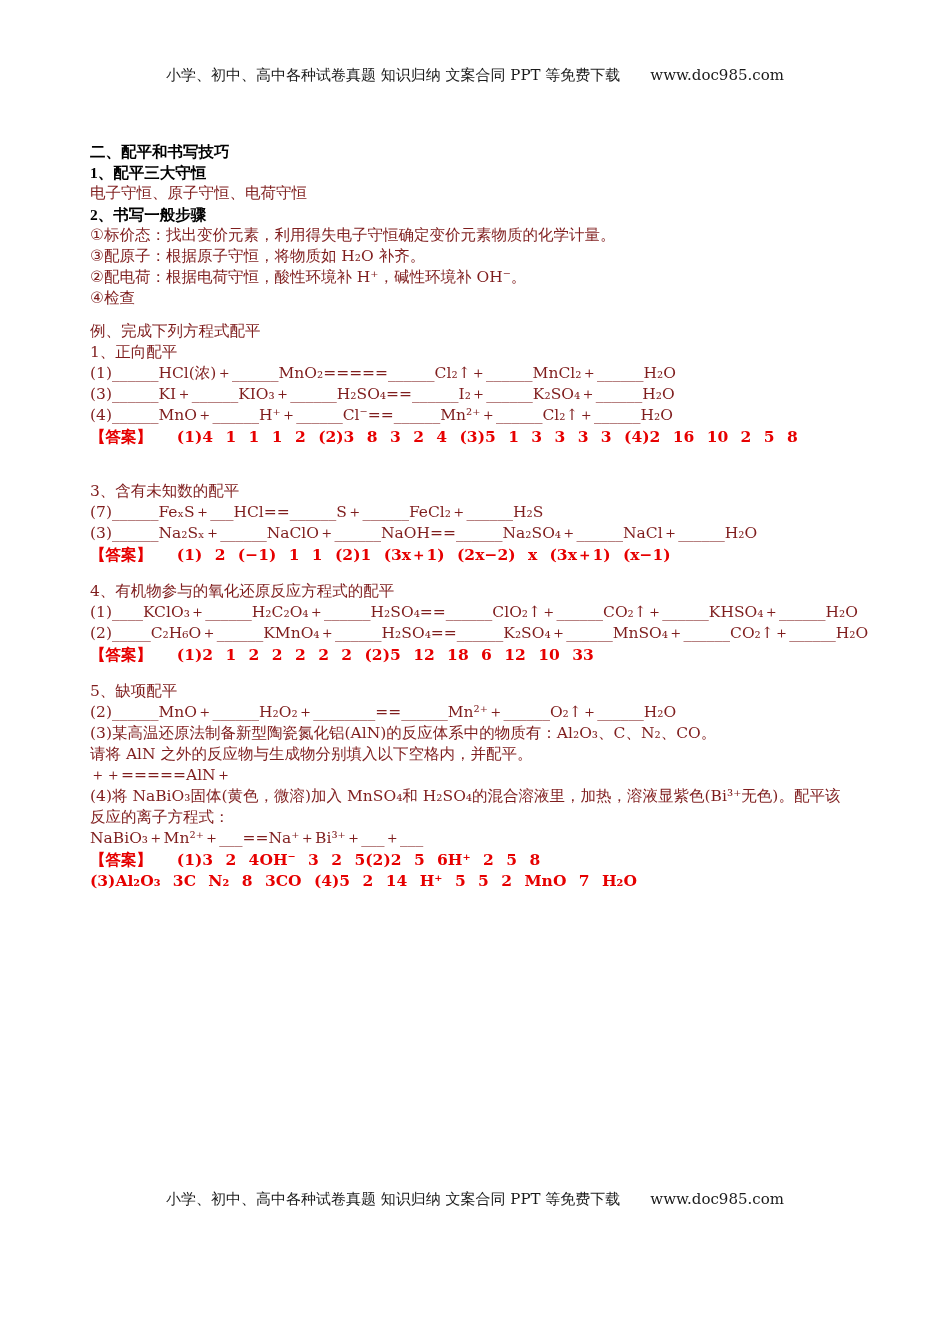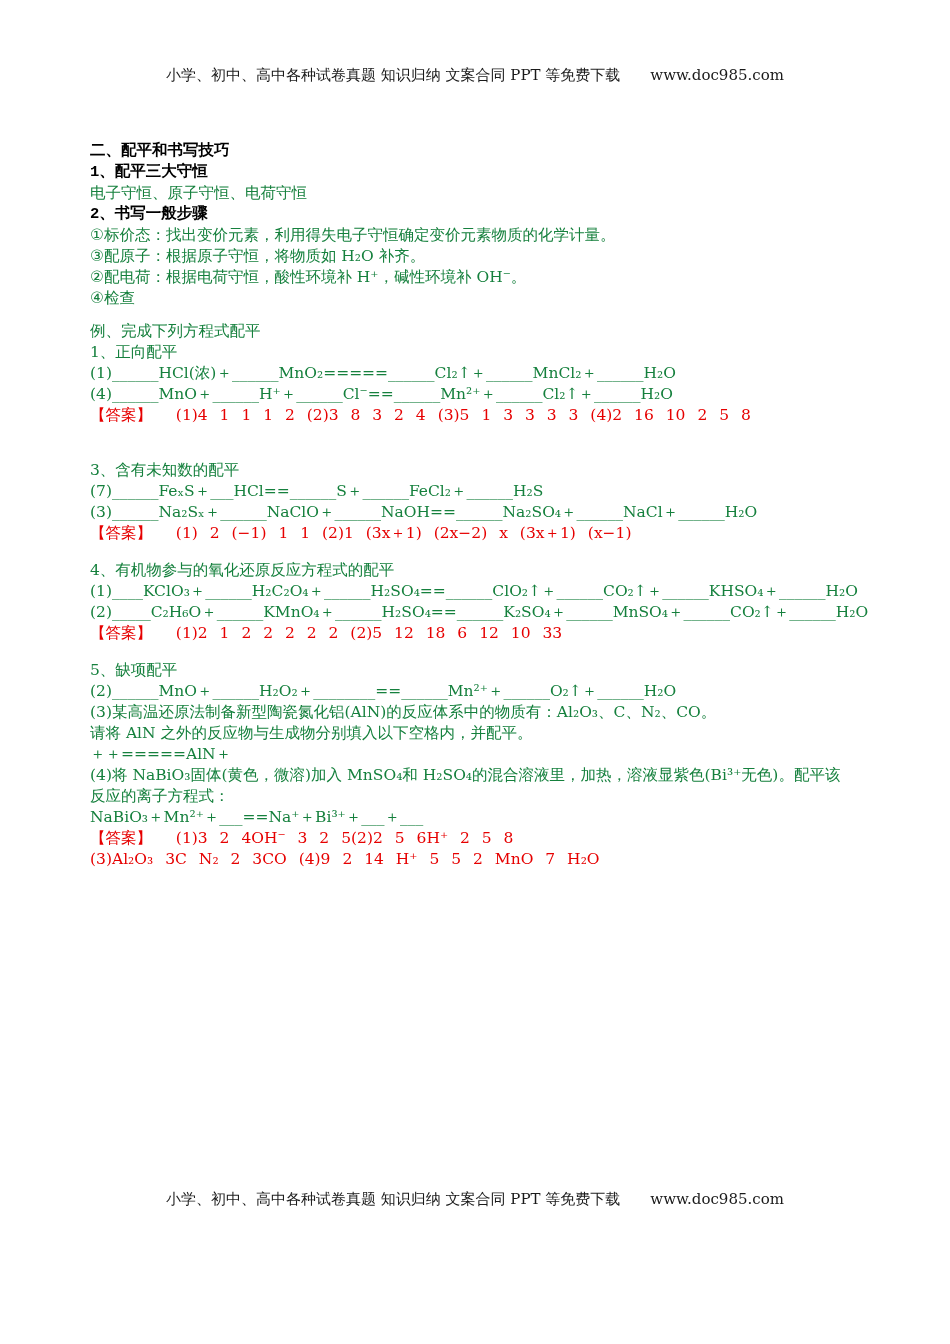--- a/index.html
+++ b/index.html
@@ -29,30 +29,30 @@
   .content {
     position: absolute;
     left: 90px;
     top: 141px;
     width: 800px;
   }
   .ln {
     font-size: 15.5px;
     line-height: 21px;
     white-space: pre;
-    color: #15803d;
+    color: #7f1d1d;
   }
   .h {
-    font-family: Liberation Mono, monospace;
+    font-family: Liberation Serif, serif;
     font-weight: 700;
     color: #000000;
   }
   .ans {
     color: #e60000;
-    font-weight: 400;
+    font-weight: 700;
     word-spacing: 7px;
   }
   .gap12 { height: 12px; }
   .gap16 { height: 16px; }
   .gap22 { height: 22px; }
 </style>
 </head>
 <body>
 
 <div class="pg-header">
@@ -71,20 +71,21 @@
   <div class="ln">②配电荷：根据电荷守恒，酸性环境补 H⁺，碱性环境补 OH⁻。</div>
   <div class="ln">④检查</div>
 
   <div class="gap12"></div>
 
   <div class="ln">例、完成下列方程式配平</div>
 
   <div>
     <div class="ln">1、正向配平</div>
     <div class="ln">(1)______HCl(浓)＋______MnO₂=====______Cl₂↑＋______MnCl₂＋______H₂O</div>
+    <div class="ln">(3)______KI＋______KIO₃＋______H₂SO₄==______I₂＋______K₂SO₄＋______H₂O</div>
     <div class="ln">(4)______MnO＋______H⁺＋______Cl⁻==______Mn²⁺＋______Cl₂↑＋______H₂O</div>
     <div class="ln ans">【答案】  (1)4 1 1 1 2 (2)3 8 3 2 4 (3)5 1 3 3 3 3 (4)2 16 10 2 5 8</div>
   </div>
 
   <div class="gap22"></div>
 
 
   <div class="gap12"></div>
 
   <div>
@@ -108,21 +109,21 @@
   <div>
     <div class="ln">5、缺项配平</div>
     <div class="ln">(2)______MnO＋______H₂O₂＋________==______Mn²⁺＋______O₂↑＋______H₂O</div>
     <div class="ln">(3)某高温还原法制备新型陶瓷氮化铝(AlN)的反应体系中的物质有：Al₂O₃、C、N₂、CO。</div>
     <div class="ln">请将 AlN 之外的反应物与生成物分别填入以下空格内，并配平。</div>
     <div class="ln">＋＋=====AlN＋</div>
     <div class="ln">(4)将 NaBiO₃固体(黄色，微溶)加入 MnSO₄和 H₂SO₄的混合溶液里，加热，溶液显紫色(Bi³⁺无色)。配平该</div>
     <div class="ln">反应的离子方程式：</div>
     <div class="ln">NaBiO₃＋Mn²⁺＋___==Na⁺＋Bi³⁺＋___＋___</div>
     <div class="ln ans">【答案】  (1)3 2 4OH⁻ 3 2 5(2)2 5 6H⁺ 2 5 8</div>
-    <div class="ln ans">(3)Al₂O₃ 3C N₂ 2 3CO (4)9 2 14 H⁺ 5 5 2 MnO 7 H₂O</div>
+    <div class="ln ans">(3)Al₂O₃ 3C N₂ 8 3CO (4)5 2 14 H⁺ 5 5 2 MnO 7 H₂O</div>
   </div>
 
 </div>
 
 <div class="pg-footer">
   <span>小学、初中、高中各种试卷真题 知识归纳 文案合同 PPT 等免费下载</span>
   <span>www.doc985.com</span>
 </div>
 
 </body></html>

